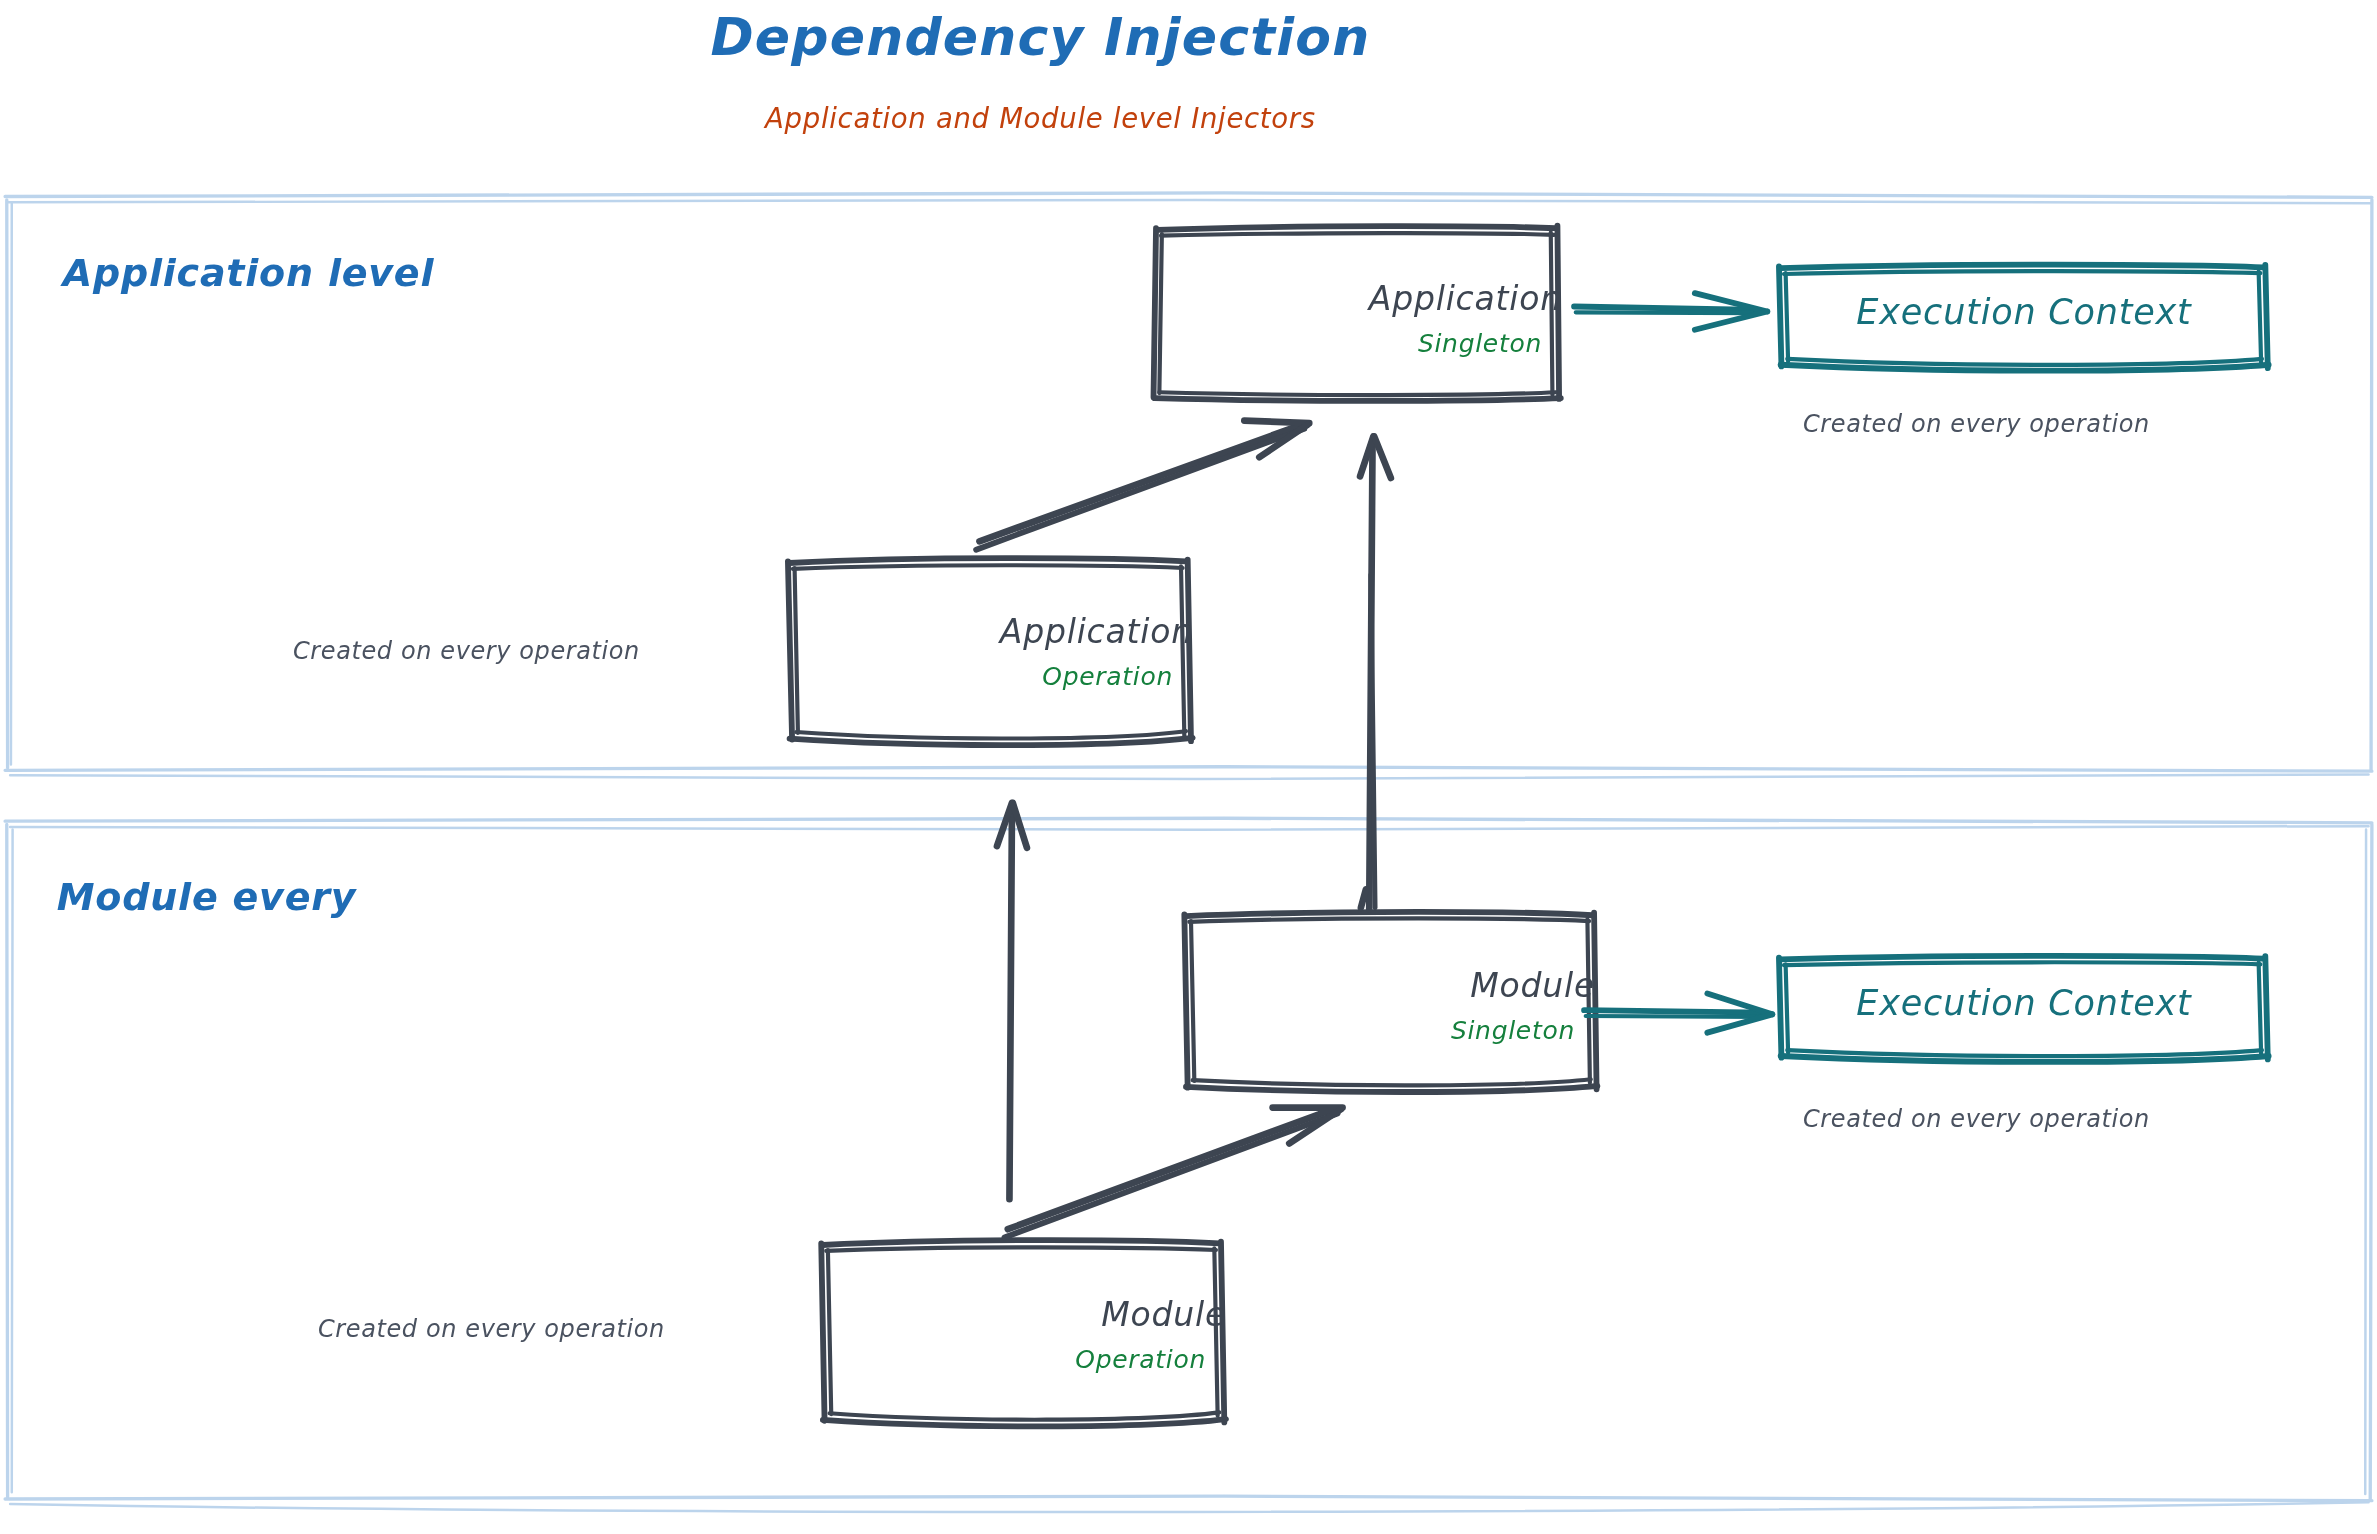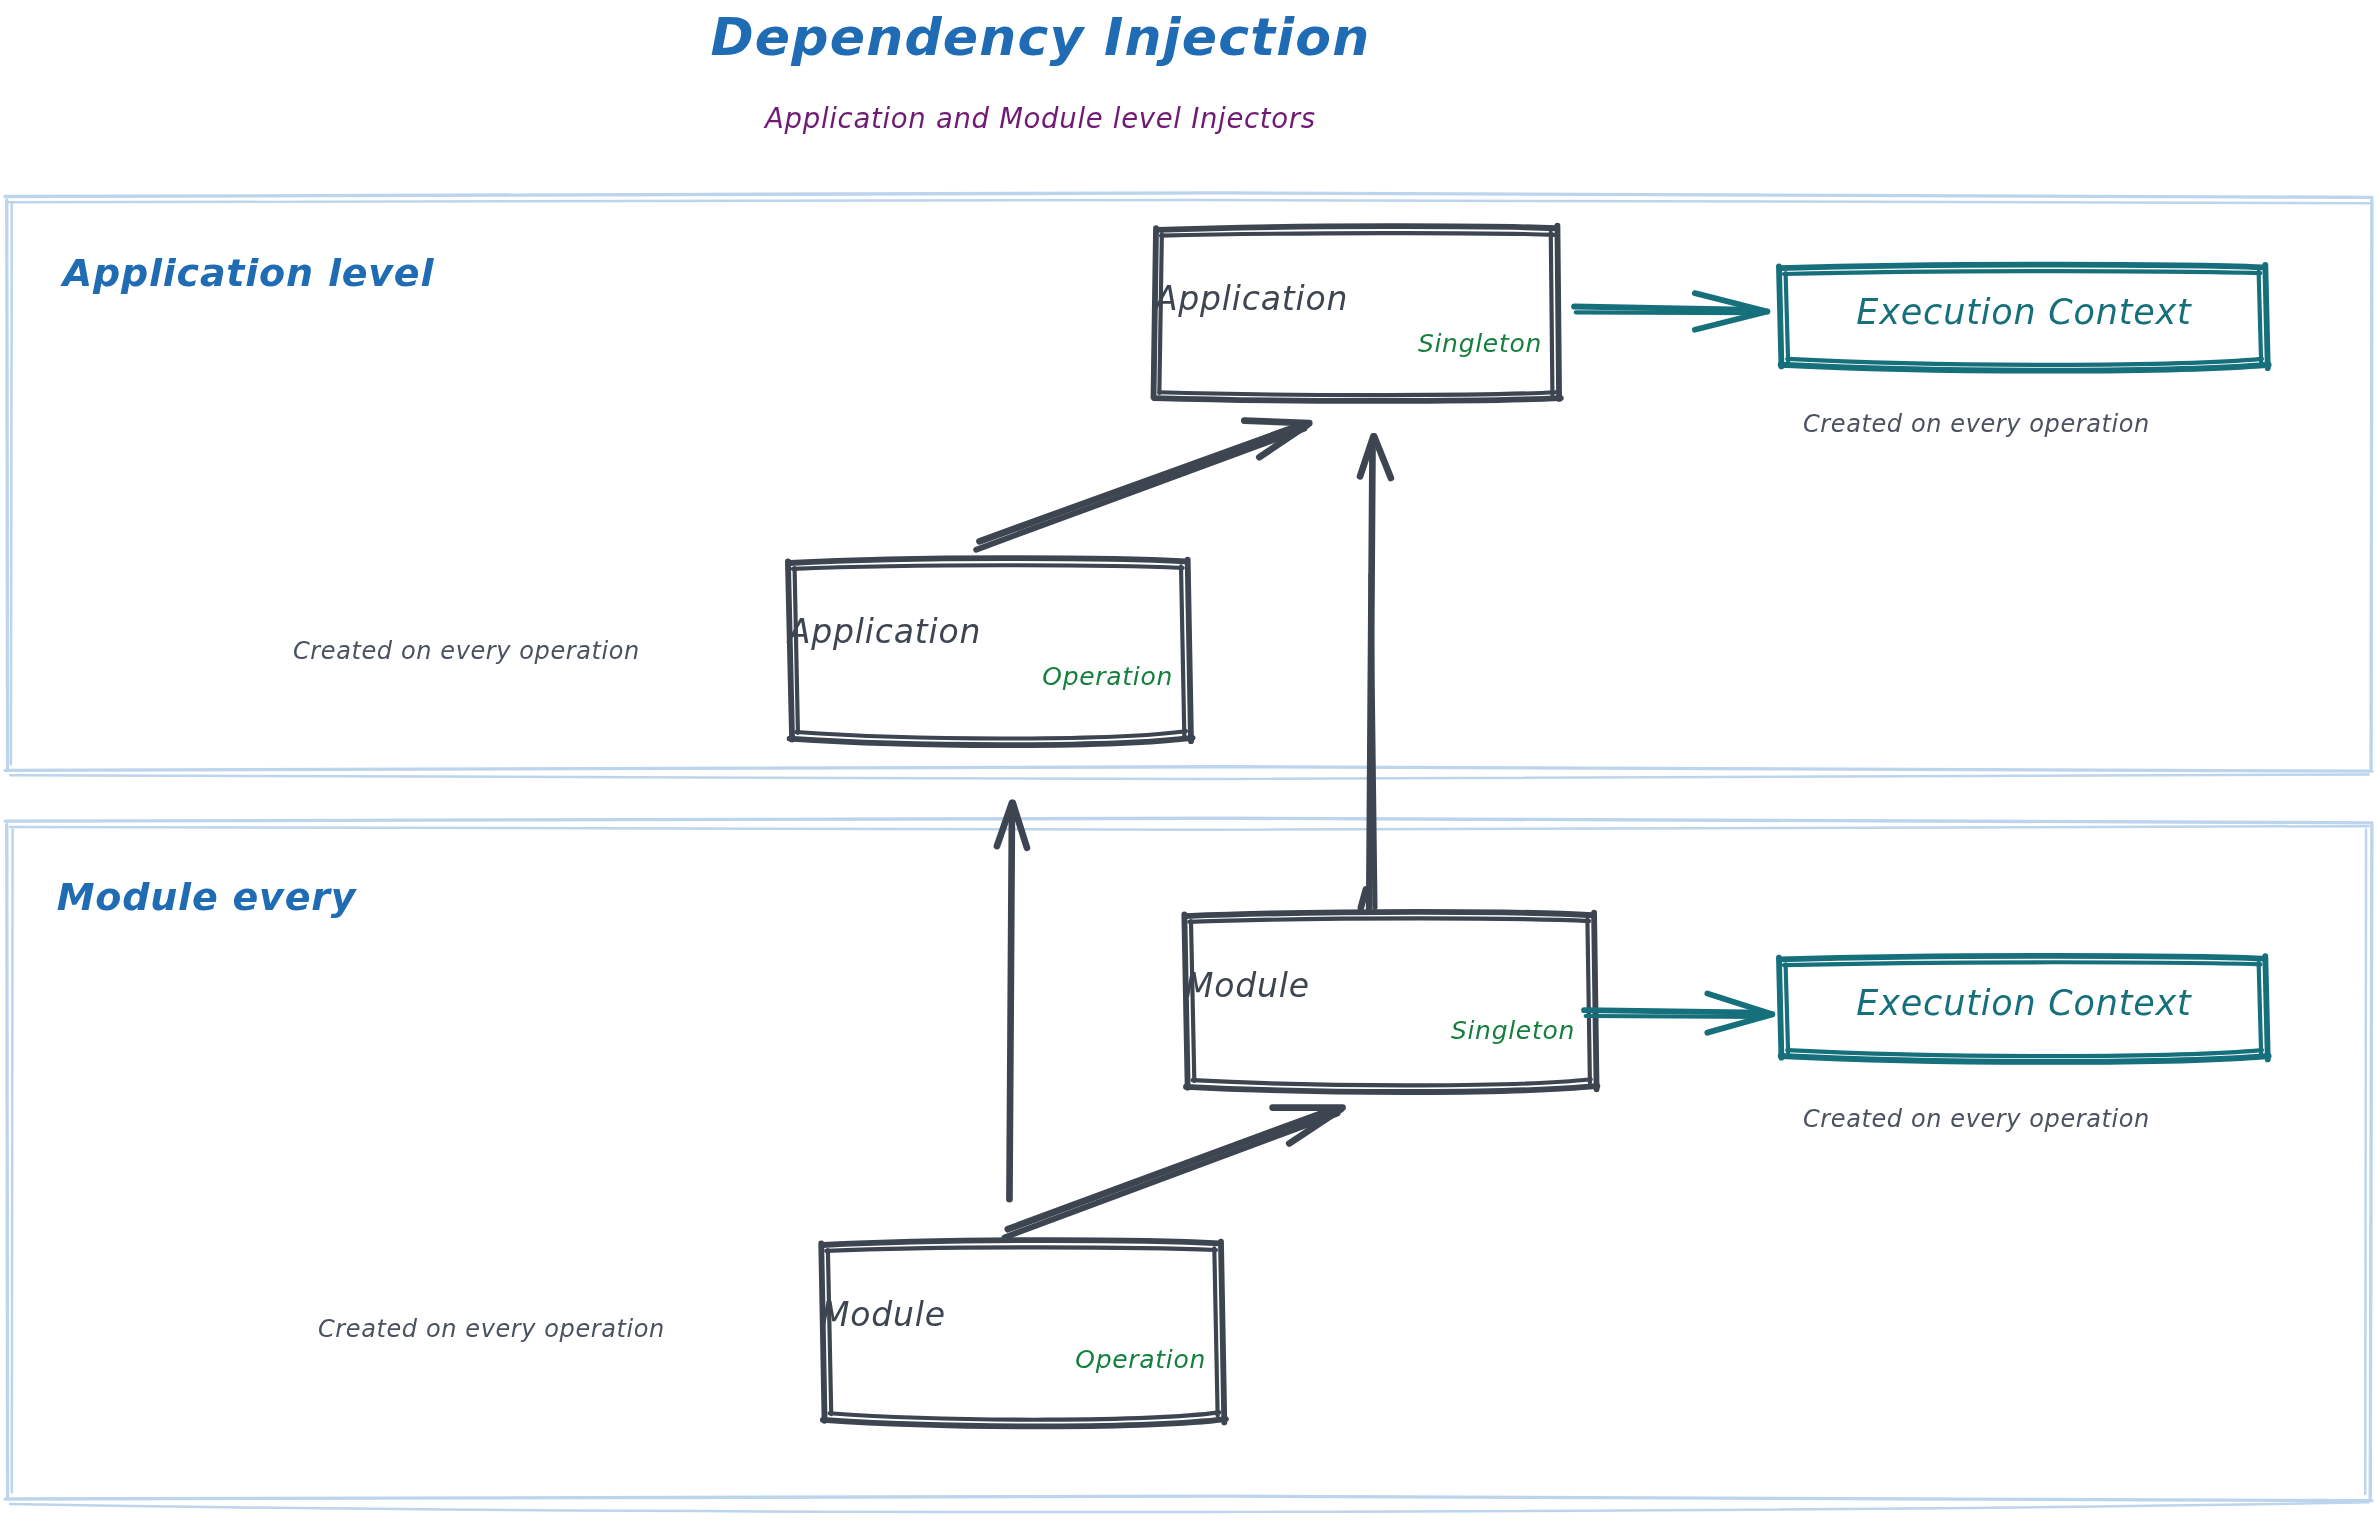--- a/index.html
+++ b/index.html
@@ -46,21 +46,21 @@
     color: #1f6cb5;
     font-weight: 600;
     letter-spacing: 1.2px;
     left: 0; right: 0;
     top: 6.7px;
     text-align: center;
     transform: none;
   }
   .subtitle {
     font-size: 27.5px;
-    color: #701a75;
+    color: #c2410c;
     letter-spacing: 0.7px;
     left: 0; right: 0;
     top: 102px;
     text-align: center;
   }
 
   .section-label {
     font-size: 38px;
     color: #1f6cb5;
     font-weight: 600;
@@ -89,21 +89,21 @@
   }
 
   
   .node {
     position: absolute;
   }
   .node .node-title {
     position: absolute;
     left: 0;
     right: 0;
-    text-align: left;
+    text-align: right;
   }
   .node .node-sub {
     position: absolute;
     right: 20px;
     text-align: right;
   }
   .ctx-box .ctx-title {
     position: absolute;
     left: 0; right: 0;
     text-align: center;

